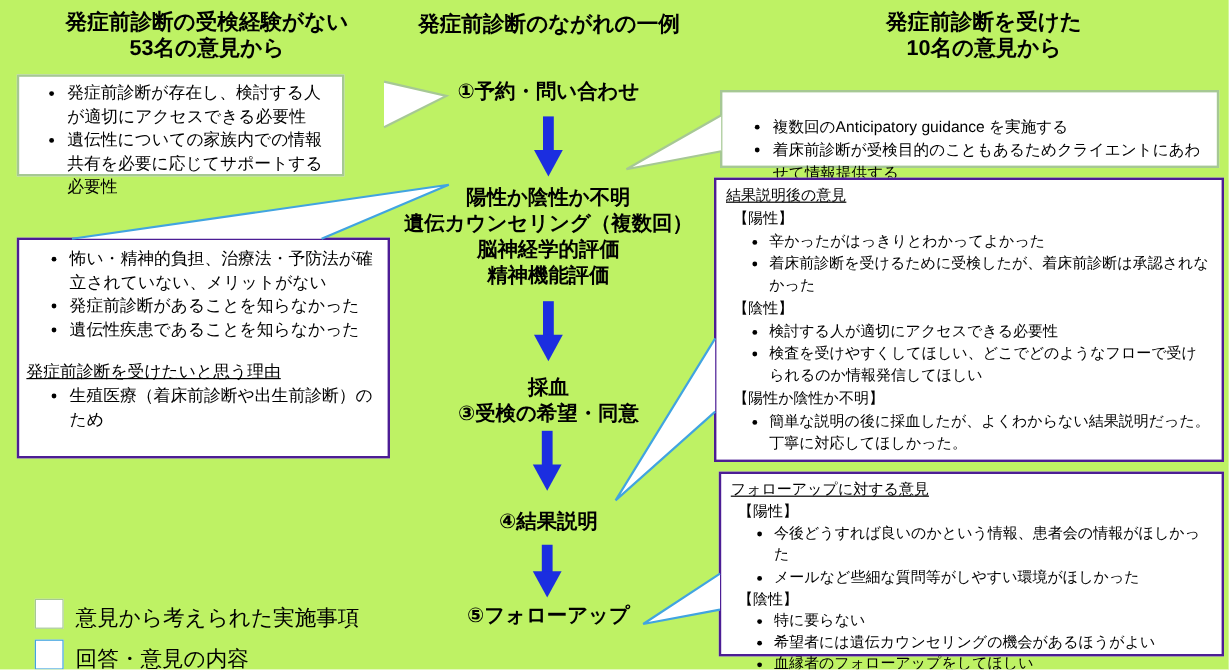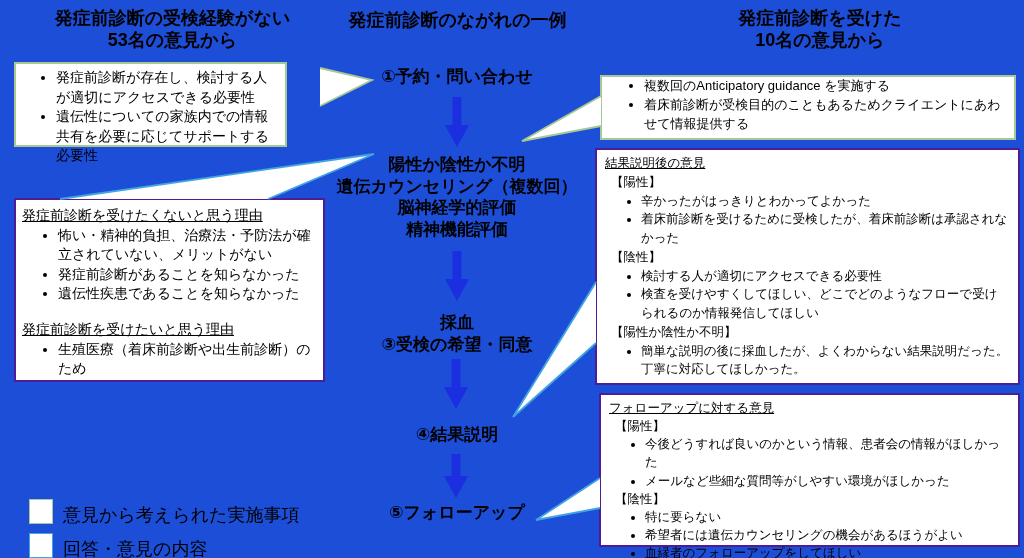--- a/index.html
+++ b/index.html
@@ -1,21 +1,21 @@
 <!DOCTYPE html>
 <html><head>
 <meta charset="utf-8">
 <style>
   * { box-sizing: border-box; margin: 0; padding: 0; }
   html,body { background:#fff; }
   .canvas {
     position: relative;
     width: 1024px;
     height: 558px;
-    background: #1d4ed8;
+    background: #bef264;
     font-family: "Liberation Sans", "DejaVu Sans", sans-serif;
     color: #000;
     overflow: hidden;
   }
   .col-header {
     position: absolute;
     text-align: center;
     font-weight: bold;
     font-size: 18px;
     line-height: 1.22;
@@ -47,21 +47,21 @@
     line-height: 1.4;
   }
   .green-box { border: 2px solid #a6c894; }
   .blue-box  { border: 2px solid #4c1d95; }
 
   .box ul { margin: 0; padding-left: 36px; list-style: disc outside; }
   .box li { padding: 0; }
 
   .lg-box { left: 14px; top: 62px;  width: 273px; height: 85px;  padding: 4px 4px; font-size: 14px; }
   .lb-box { left: 14px; top: 198px; width: 311px; height: 184px; padding: 6px 6px; font-size: 14px; }
-  .rg-box { left: 600px; top: 75px;  width: 416px; height: 65px;  padding: 0 6px; font-size: 13px; line-height: 1.45; }
+  .rg-box { left: 600px; top: 75px;  width: 416px; height: 65px;  padding: 20px 6px; font-size: 13px; line-height: 1.45; }
   .rb1-box { left: 595px; top: 148px; width: 425px; height: 237px; padding: 4px 8px; font-size: 12.5px; line-height: 1.5; }
   .rb2-box { left: 599px; top: 393px; width: 421px; height: 154px; padding: 4px 8px; font-size: 12.5px; line-height: 1.45; }
 
   .box-heading { text-decoration: underline; }
   .sub-label { padding-left: 6px; }
   .gap { height: 16px; }
 
   .legend-swatch {
     position: absolute;
     width: 24px; height: 25px;
@@ -100,21 +100,20 @@
   </div>
 
   <div class="box green-box lg-box">
     <ul>
       <li>発症前診断が存在し、検討する人が適切にアクセスできる必要性</li>
       <li>遺伝性についての家族内での情報共有を必要に応じてサポートする必要性</li>
     </ul>
   </div>
 
   <div class="box blue-box lb-box">
-    <div class="box-heading">発症前診断を受けたくないと思う理由</div>
     <ul>
       <li>怖い・精神的負担、治療法・予防法が確立されていない、メリットがない</li>
       <li>発症前診断があることを知らなかった</li>
       <li>遺伝性疾患であることを知らなかった</li>
     </ul>
     <div class="gap"></div>
     <div class="box-heading">発症前診断を受けたいと思う理由</div>
     <ul>
       <li>生殖医療（着床前診断や出生前診断）のため</li>
     </ul>

